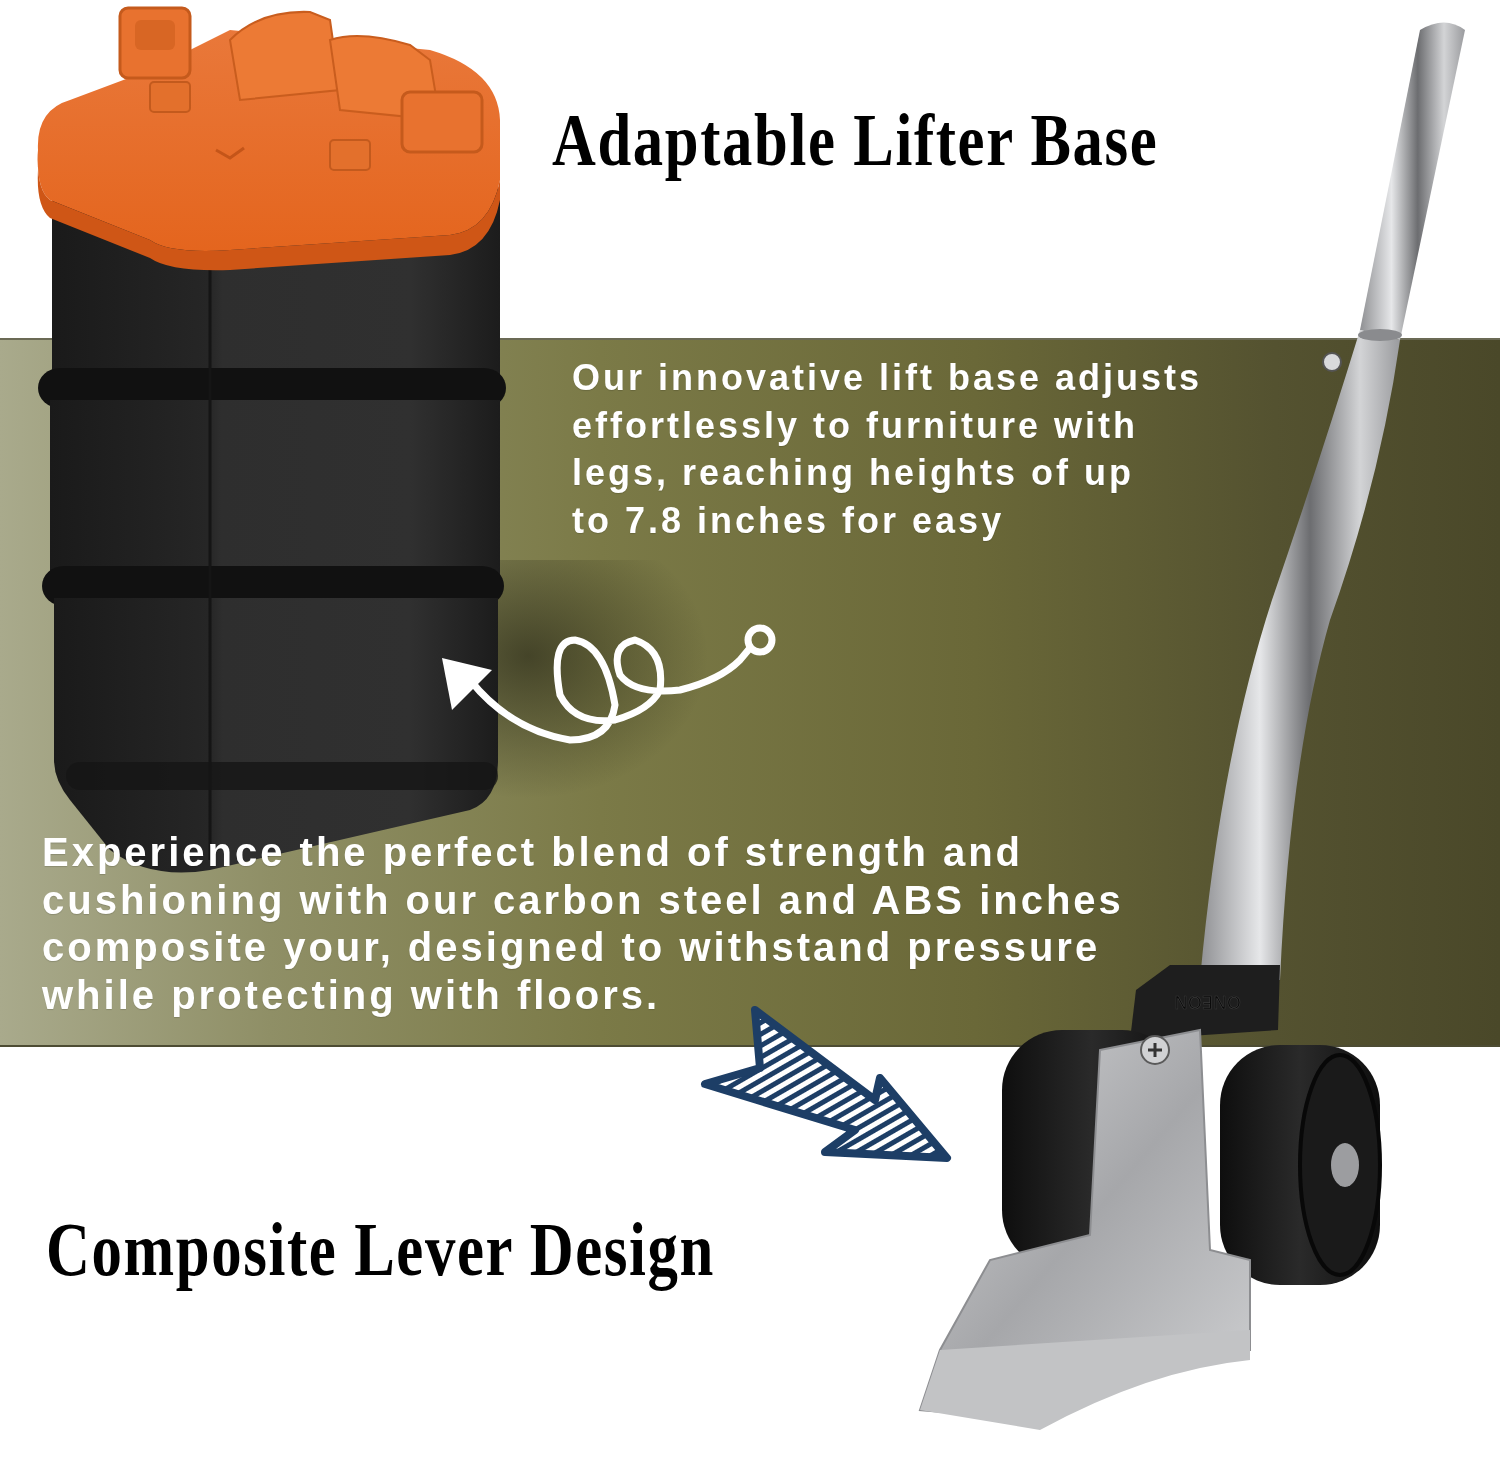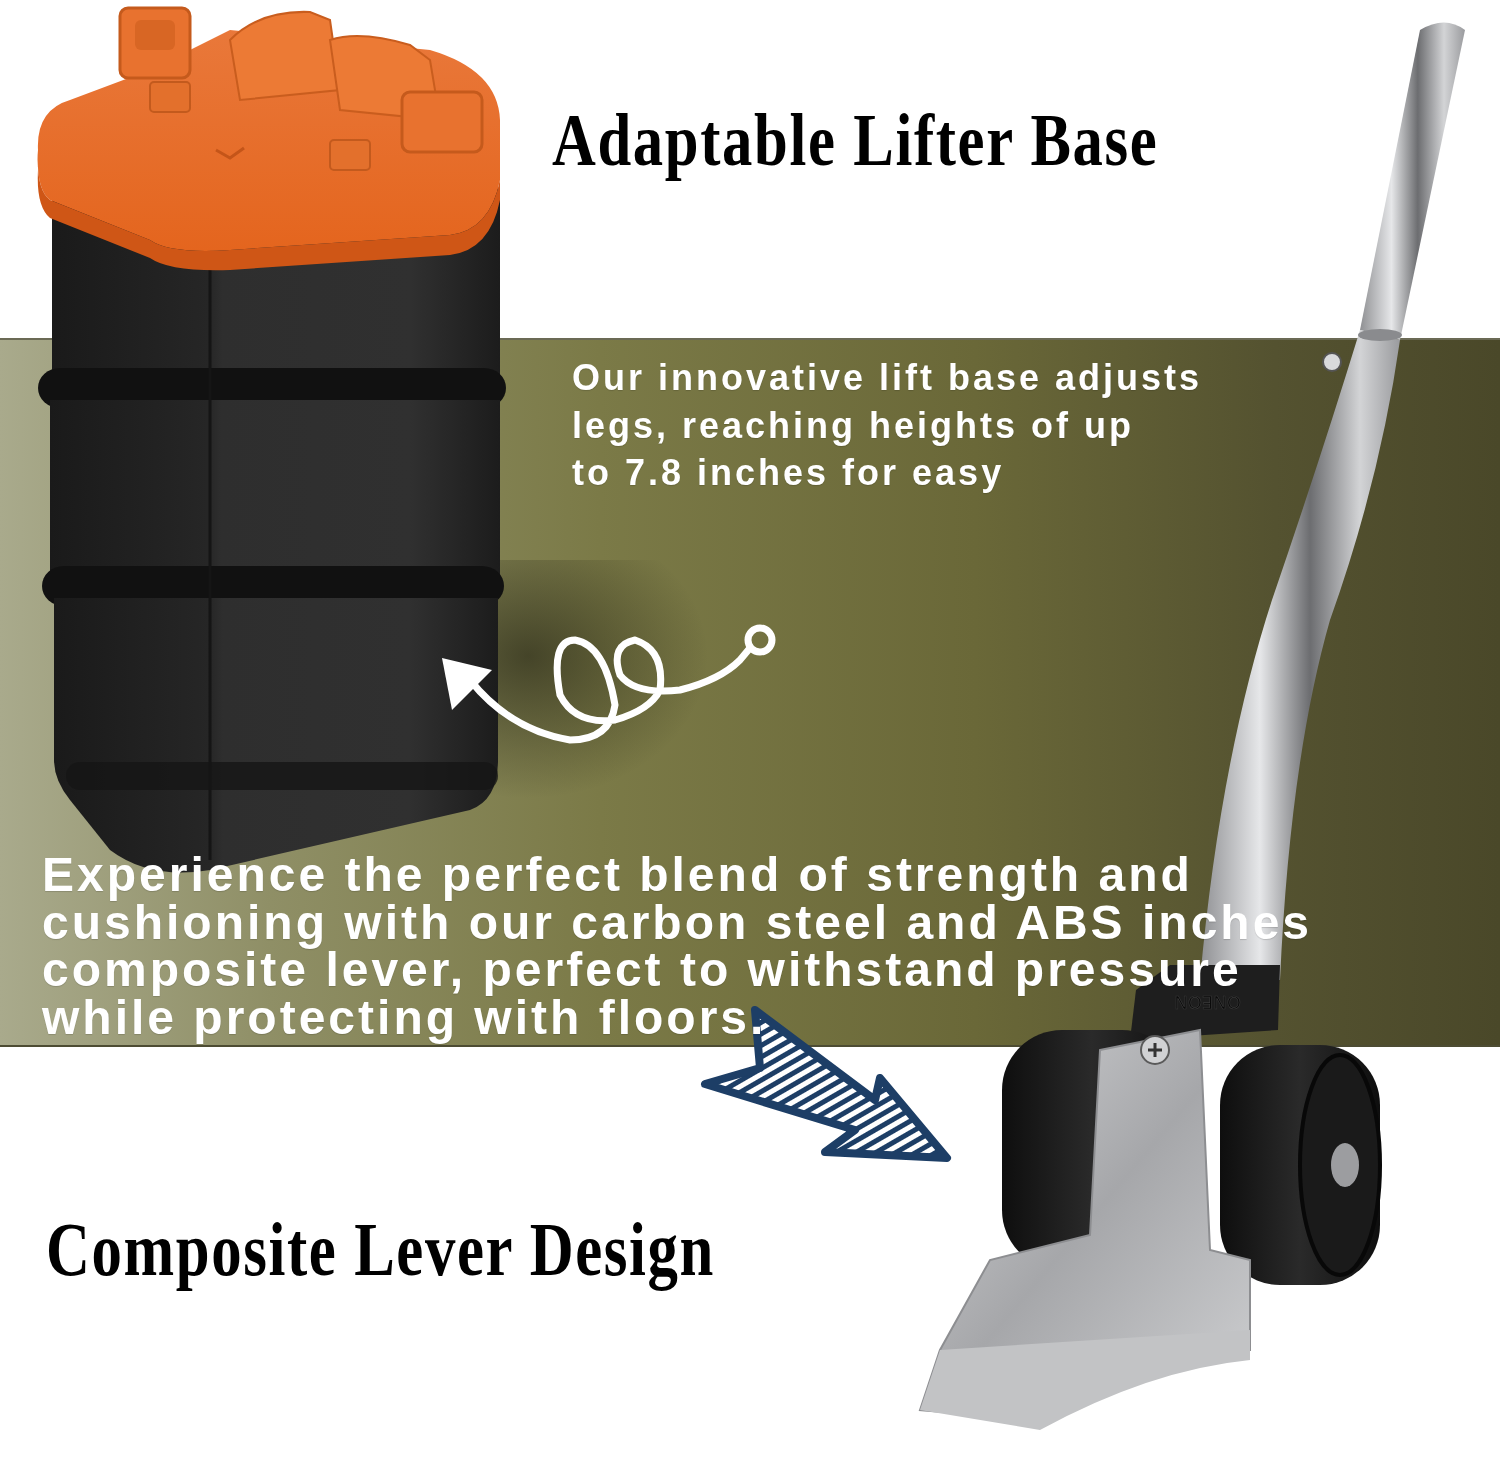--- a/index.html
+++ b/index.html
@@ -26,21 +26,21 @@
   .heading-top { left: 552px; top: 98px; font-size: 74px; transform: scaleX(0.82); }
   .heading-bottom { left: 46px; top: 1206px; font-size: 76px; transform: scaleX(0.80); }
   .para {
     position: absolute; color: #ffffff; font-weight: bold;
     font-family: Liberation Sans, sans-serif;
     white-space: nowrap; letter-spacing: 3px;
     text-shadow: 0 1px 1px rgba(0,0,0,0.15);
   }
   .para div { height: 47.5px; line-height: 47.5px; }
   .para-top { left: 572px; top: 354px; font-size: 36px; }
-  .para-bottom { left: 42px; top: 851px; font-size: 48px; }
+  .para-bottom { left: 42px; top: 829px; font-size: 40px; }
 
   .product { position: absolute; }
   .lifter { left: 30px; top: 0; width: 480px; height: 880px; }
   .lever { left: 900px; top: 0; width: 600px; height: 1463px; }
   .deco { position: absolute; }
 </style>
 </head>
 <body>
 
 <div class="band"></div>
@@ -136,24 +136,25 @@
   <path d="M200 1050 L300 1030 L310 1250 L350 1260 L350 1350 Q250 1360 140 1420 L20 1410 L40 1350 L90 1260 L190 1235 Z" fill="url(#plateG)" stroke="#8d8e91" stroke-width="2"></path>
   <path d="M40 1350 L350 1330 L350 1360 Q250 1370 140 1430 L20 1410 Z" fill="#c2c3c5"></path>
   <circle cx="255" cy="1050" r="14" fill="#d0d1d3" stroke="#5a5a5a" stroke-width="2"></circle>
   <path d="M248 1050 L262 1050 M255 1043 L255 1057" stroke="#333" stroke-width="3"></path>
 </svg>
 
 <div class="heading heading-top">Adaptable Lifter Base</div>
 
 <div class="para para-top">
   <div>Our innovative lift base adjusts</div>
+  <div>effortlessly to furniture with</div>
   <div>legs, reaching heights of up</div>
   <div>to 7.8 inches for easy</div>
 </div>
 
 <div class="para para-bottom">
   <div>Experience the perfect blend of strength and</div>
   <div>cushioning with our carbon steel and ABS inches</div>
-  <div>composite lever, perfect to withstand pressure</div>
+  <div>composite your, designed to withstand pressure</div>
   <div>while protecting with floors.</div>
 </div>
 
 <div class="heading heading-bottom">Composite Lever Design</div>
 
 </body></html>

